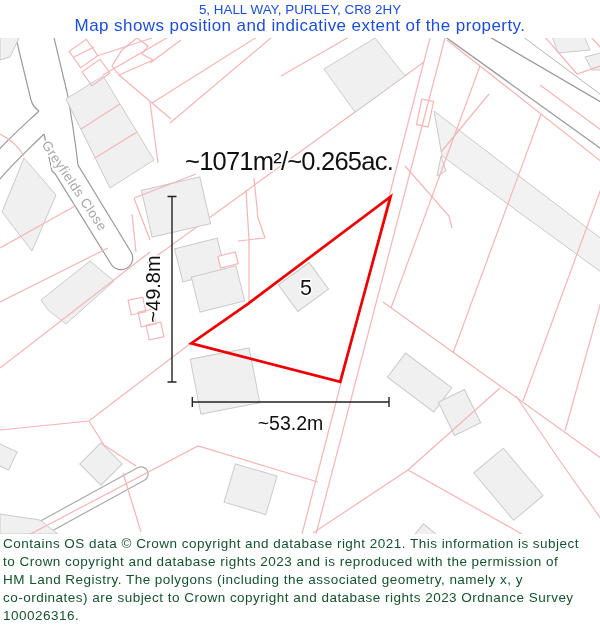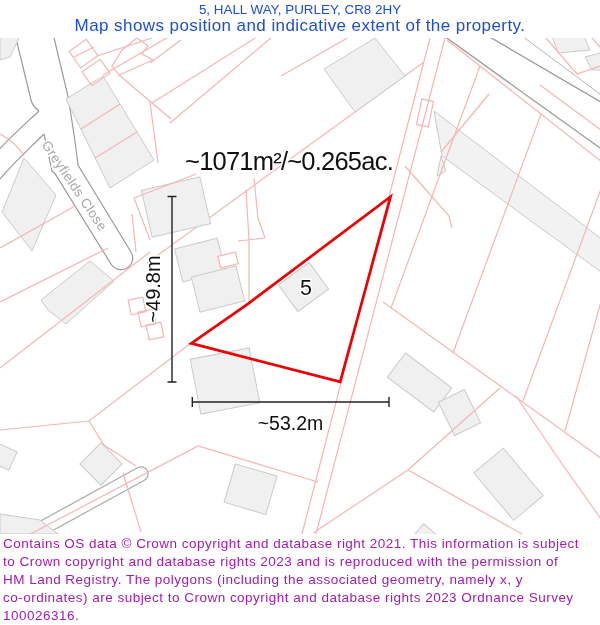--- a/index.html
+++ b/index.html
@@ -1,21 +1,21 @@
 <!DOCTYPE html>
 <html><head>
 <meta charset="utf-8">
 <style>
 html,body{margin:0;padding:0;background:#fff;}
 #page{position:relative;width:600px;height:625px;overflow:hidden;background:#fff;
   font-family:"Liberation Sans",sans-serif;}
 .title{position:absolute;left:0;width:600px;text-align:center;color:#1d4ed8;}
 #t1{top:2px;font-size:13.4px;}
 #t2{top:16px;font-size:17px;letter-spacing:0.42px;}
-#footer{position:absolute;left:3px;top:535px;font-size:13.5px;line-height:18px;color:#a21caf;white-space:nowrap;letter-spacing:0.48px;}
+#footer{position:absolute;left:3px;top:535px;font-size:13.5px;line-height:18px;color:#14532d;white-space:nowrap;letter-spacing:0.48px;}
 </style>
 </head>
 <body>
 <div id="page">
 
 <svg id="map" width="600" height="496" viewBox="0 38 600 496" style="position:absolute;left:0;top:38px;" fill="none">
 <g stroke-linecap="butt">
 
 <path d="M32,24 L50,98" stroke="#fff" stroke-width="37"></path>
 

